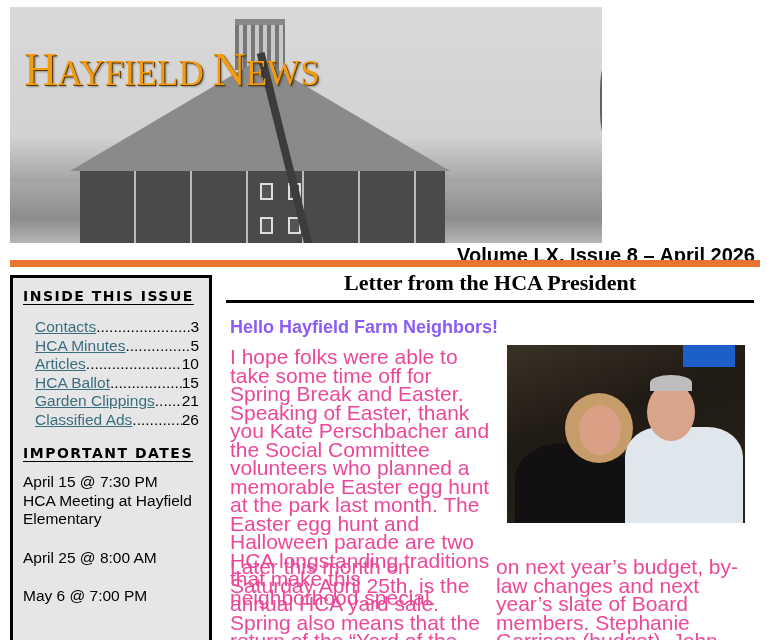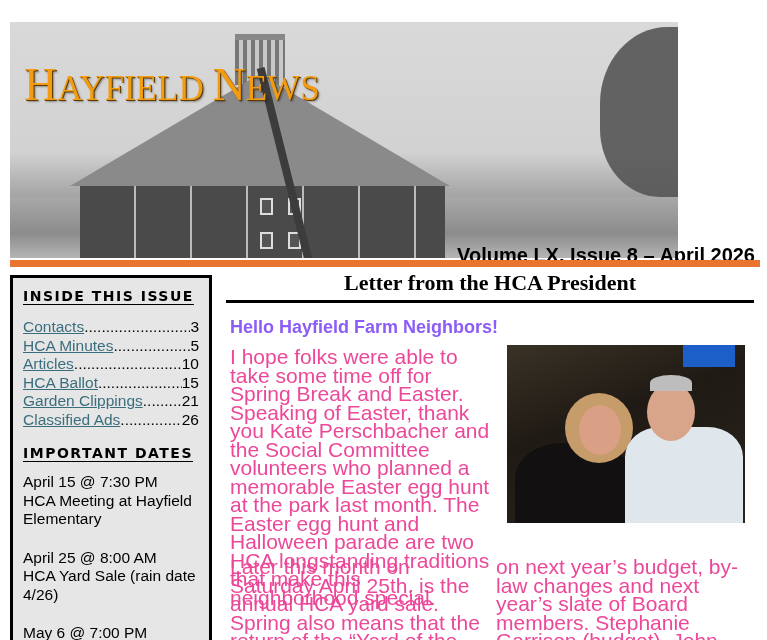--- a/index.html
+++ b/index.html
@@ -1,19 +1,19 @@
 <!DOCTYPE html>
 <html><head>
 <meta charset="utf-8">
 <style>
   html, body { margin: 0; padding: 0; background: #ffffff; }
   body { width: 767px; height: 640px; overflow: hidden; position: relative; font-family: "Liberation Sans", sans-serif; }
 
   
-  .masthead { position: absolute; left: 10px; top: 22px; width: 668px; height: 236px; overflow: hidden;
+  .masthead { position: absolute; left: 10px; top: 7px; width: 592px; height: 236px; overflow: hidden;
     background: linear-gradient(180deg, #d9d9d9 0%, #d2d2d2 55%, #9a9a9a 78%, #7d7d7d 100%); }
   .mast-title { position: absolute; left: 14px; top: 36px; font-family: "Liberation Serif", serif; color: #f39c12;
     text-shadow: 1px 1px 0 #5a3a00, 2px 2px 2px rgba(0,0,0,0.35); letter-spacing: 0; white-space: nowrap; }
   .mast-title .big { font-size: 46px; }
   .mast-title .sm { font-size: 35px; }
   .roof { position: absolute; left: 60px; top: 52px; width: 0; height: 0;
     border-left: 190px solid transparent; border-right: 190px solid transparent; border-bottom: 112px solid #8a8a8a; }
   .roof-top { position: absolute; left: 225px; top: 12px; width: 50px; height: 45px;
     background: repeating-linear-gradient(90deg, #777 0 4px, #c8c8c8 4px 8px); border-top: 6px solid #888; }
   .barn { position: absolute; left: 70px; top: 164px; width: 365px; height: 76px; background: #4a4a4a;
@@ -28,21 +28,21 @@
   .issue-line { position: absolute; right: 12px; top: 244px; font-size: 20px; font-weight: bold; color: #000; }
   .orange-rule { position: absolute; left: 10px; top: 260px; width: 750px; height: 7px; background: #e8742f; }
 
   
   .sidebar { position: absolute; left: 10px; top: 275px; width: 202px; height: 380px; background: #e6e6e6;
     border: 3px solid #000; box-sizing: border-box; padding: 8px 10px 0 10px; }
   .side-h { font-family: "DejaVu Sans", sans-serif; font-weight: bold; font-size: 14px; letter-spacing: 1.5px;
     text-decoration: underline; text-underline-offset: 3px; line-height: 20px; margin: 0; color: #000; }
   .toc { margin: 12px 0 14px 0; }
   .toc-row { display: flex; font-size: 15.5px; line-height: 18.5px; white-space: nowrap; overflow: hidden; }
-  .toc-row a { color: #3a6e7e; text-decoration: underline; flex: none; }
+  .toc-row a { color: #3a6e7e; text-decoration: underline; flex: none; margin-left: 12px; }
   .toc-row .dots { flex: 1; overflow: hidden; color: #000; }
   .toc-row .dots::before { content: "........................................................"; }
   .toc-row .pg { flex: none; color: #000; }
   .date-entry { font-size: 15.5px; line-height: 18.5px; color: #000; margin-top: 20px; }
 
   
   .main-title { position: absolute; left: 226px; top: 270px; width: 528px; text-align: center;
     font-family: "Liberation Serif", serif; font-weight: bold; font-size: 22px; color: #000000; }
   .main-rule { position: absolute; left: 226px; top: 300px; width: 528px; height: 3px; background: #000; }
   .greeting { position: absolute; left: 230px; top: 317px; font-size: 18px; font-weight: bold; color: #8b5cf6; }
@@ -117,21 +117,20 @@
         <span class="pg">26</span>
       </div>
   </div>
   <p class="side-h" style="margin-top:14px">IMPORTANT DATES</p>
   <div class="date-entry" style="margin-top:10px">
     <div>April 15 @ 7:30 PM</div>
     <div>HCA Meeting at Hayfield Elementary</div>
   </div>
   <div class="date-entry">
     <div>April 25 @ 8:00 AM</div>
-    <div>HCA Yard Sale (rain date 4/26)</div>
   </div>
   <div class="date-entry">
     <div>May 6 @ 7:00 PM</div>
   </div>
 </div>
 
 <div class="main-title">Letter from the HCA President</div>
 <div class="main-rule"></div>
 <div class="greeting">Hello Hayfield Farm Neighbors!</div>
 <div class="para p1">I hope folks were able to take some time off for Spring Break and Easter.  Speaking of Easter, thank you Kate Perschbacher and the Social Committee volunteers who planned a memorable Easter egg hunt at the park last month.  The Easter egg hunt and Halloween parade are two HCA longstanding traditions that make this neighborhood special.</div>

